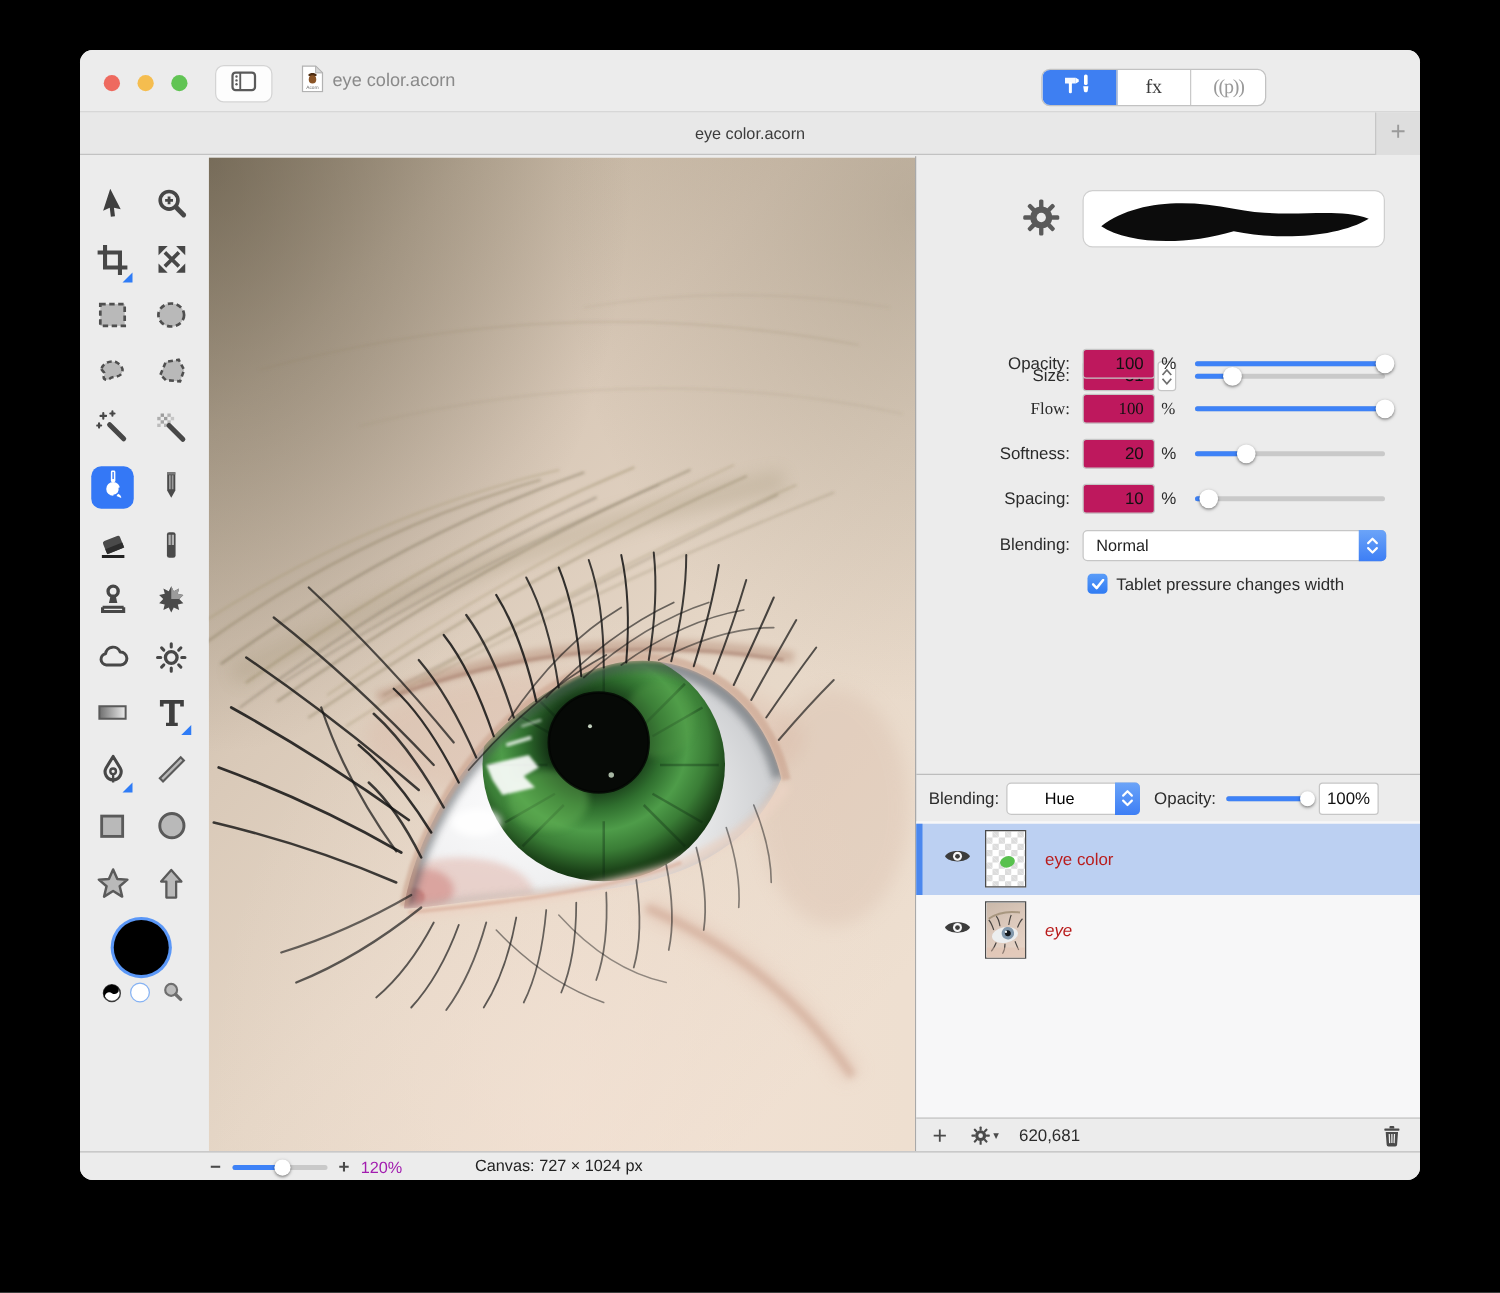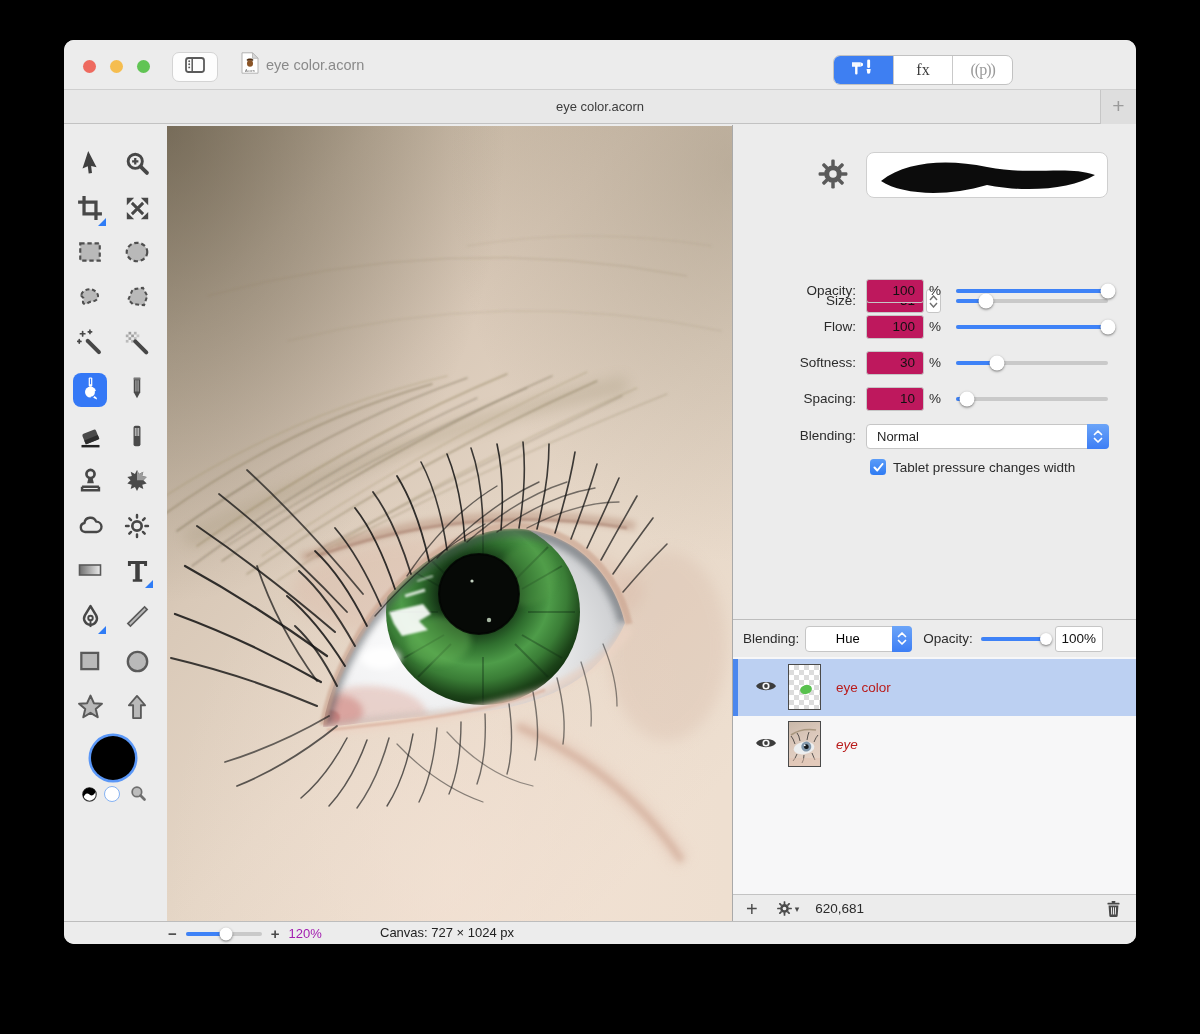--- a/index.html
+++ b/index.html
@@ -590,32 +590,32 @@
         </div>
         <div style="position: absolute; left: 0px; top: 154px; width: 100%; height: 24px;">
           <span class="blabel">Opacity:</span>
           <span class="bfield">100</span>
           <span class="bunit">%</span>
           <div class="slider bslider" style="--pct:100%">
             <div class="fill"></div>
             <div class="knob"></div>
           </div>
         </div>
-        <div style="position: absolute; left: 0px; top: 190px; width: 100%; height: 24px;">
+        <div style="position: absolute; left: 0px; top: 190px; width: 100%; height: 24px; font-family: Liberation Serif, serif;">
           <span class="blabel">Flow:</span>
           <span class="bfield">100</span>
           <span class="bunit">%</span>
           <div class="slider bslider" style="--pct:100%">
             <div class="fill"></div>
             <div class="knob"></div>
           </div>
         </div>
         <div style="position: absolute; left: 0px; top: 226px; width: 100%; height: 24px;">
           <span class="blabel">Softness:</span>
-          <span class="bfield">30</span>
+          <span class="bfield">20</span>
           <span class="bunit">%</span>
           <div class="slider bslider" style="--pct:27%">
             <div class="fill"></div>
             <div class="knob"></div>
           </div>
         </div>
         <div style="position: absolute; left: 0px; top: 262px; width: 100%; height: 24px;">
           <span class="blabel">Spacing:</span>
           <span class="bfield">10</span>
           <span class="bunit">%</span>

